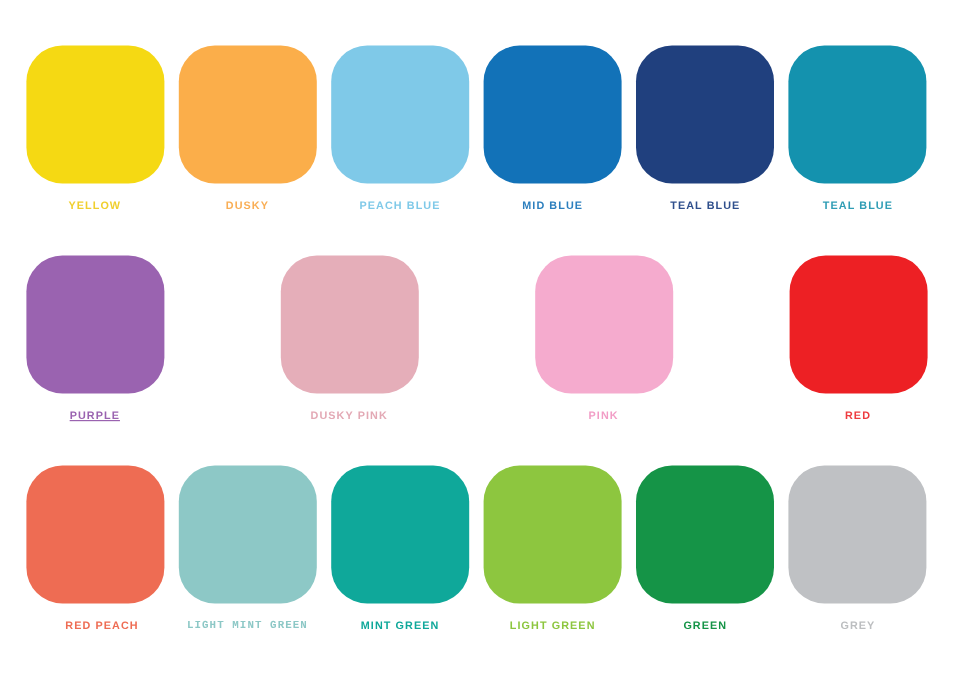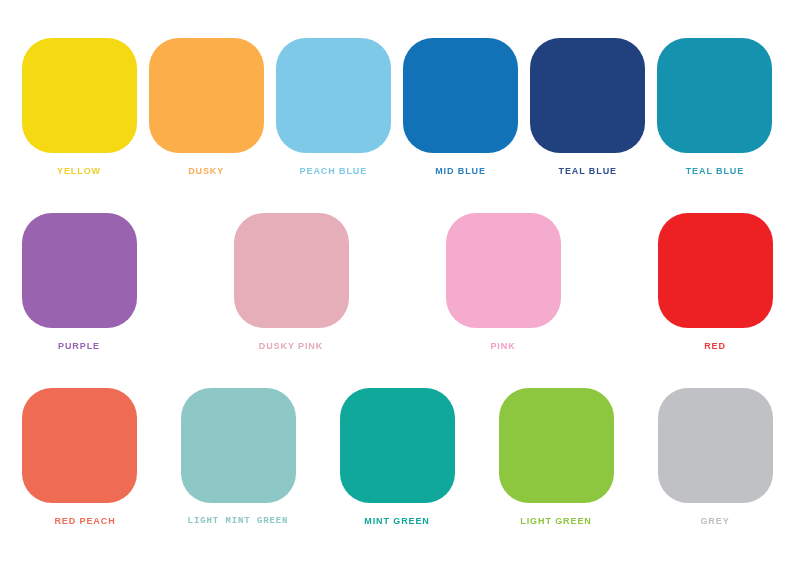--- a/index.html
+++ b/index.html
@@ -94,21 +94,21 @@
     </div>
     <div class="swatch-cell">
       <div class="swatch-chip" style="background: rgb(20, 146, 174);"></div>
       <div class="swatch-label" style="color: rgb(47, 157, 181);">TEAL BLUE</div>
     </div>
   </div>
 
   <div class="swatch-row row-1">
     <div class="swatch-cell">
       <div class="swatch-chip" style="background: rgb(154, 99, 176);"></div>
-      <div class="swatch-label" style="color: rgb(154, 99, 176);">PURPLE</div>
+      <div class="swatch-label" style="color: rgb(154, 99, 176); text-decoration: underline;">PURPLE</div>
     </div>
     <div class="swatch-cell">
       <div class="swatch-chip" style="background: rgb(229, 174, 185);"></div>
       <div class="swatch-label" style="color: rgb(227, 169, 181);">DUSKY PINK</div>
     </div>
     <div class="swatch-cell">
       <div class="swatch-chip" style="background: rgb(245, 171, 206);"></div>
       <div class="swatch-label" style="color: rgb(242, 157, 198);">PINK</div>
     </div>
     <div class="swatch-cell">
@@ -128,18 +128,22 @@
     </div>
     <div class="swatch-cell">
       <div class="swatch-chip" style="background: rgb(15, 168, 154);"></div>
       <div class="swatch-label" style="color: rgb(15, 168, 154);">MINT GREEN</div>
     </div>
     <div class="swatch-cell">
       <div class="swatch-chip" style="background: rgb(141, 198, 63);"></div>
       <div class="swatch-label" style="color: rgb(141, 198, 63);">LIGHT GREEN</div>
     </div>
     <div class="swatch-cell">
+      <div class="swatch-chip" style="background: rgb(21, 148, 71);"></div>
+      <div class="swatch-label" style="color: rgb(21, 148, 71);">GREEN</div>
+    </div>
+    <div class="swatch-cell">
       <div class="swatch-chip" style="background: rgb(191, 193, 196);"></div>
       <div class="swatch-label" style="color: rgb(188, 190, 192);">GREY</div>
     </div>
   </div>
 
 </div>
 
 </body></html>

